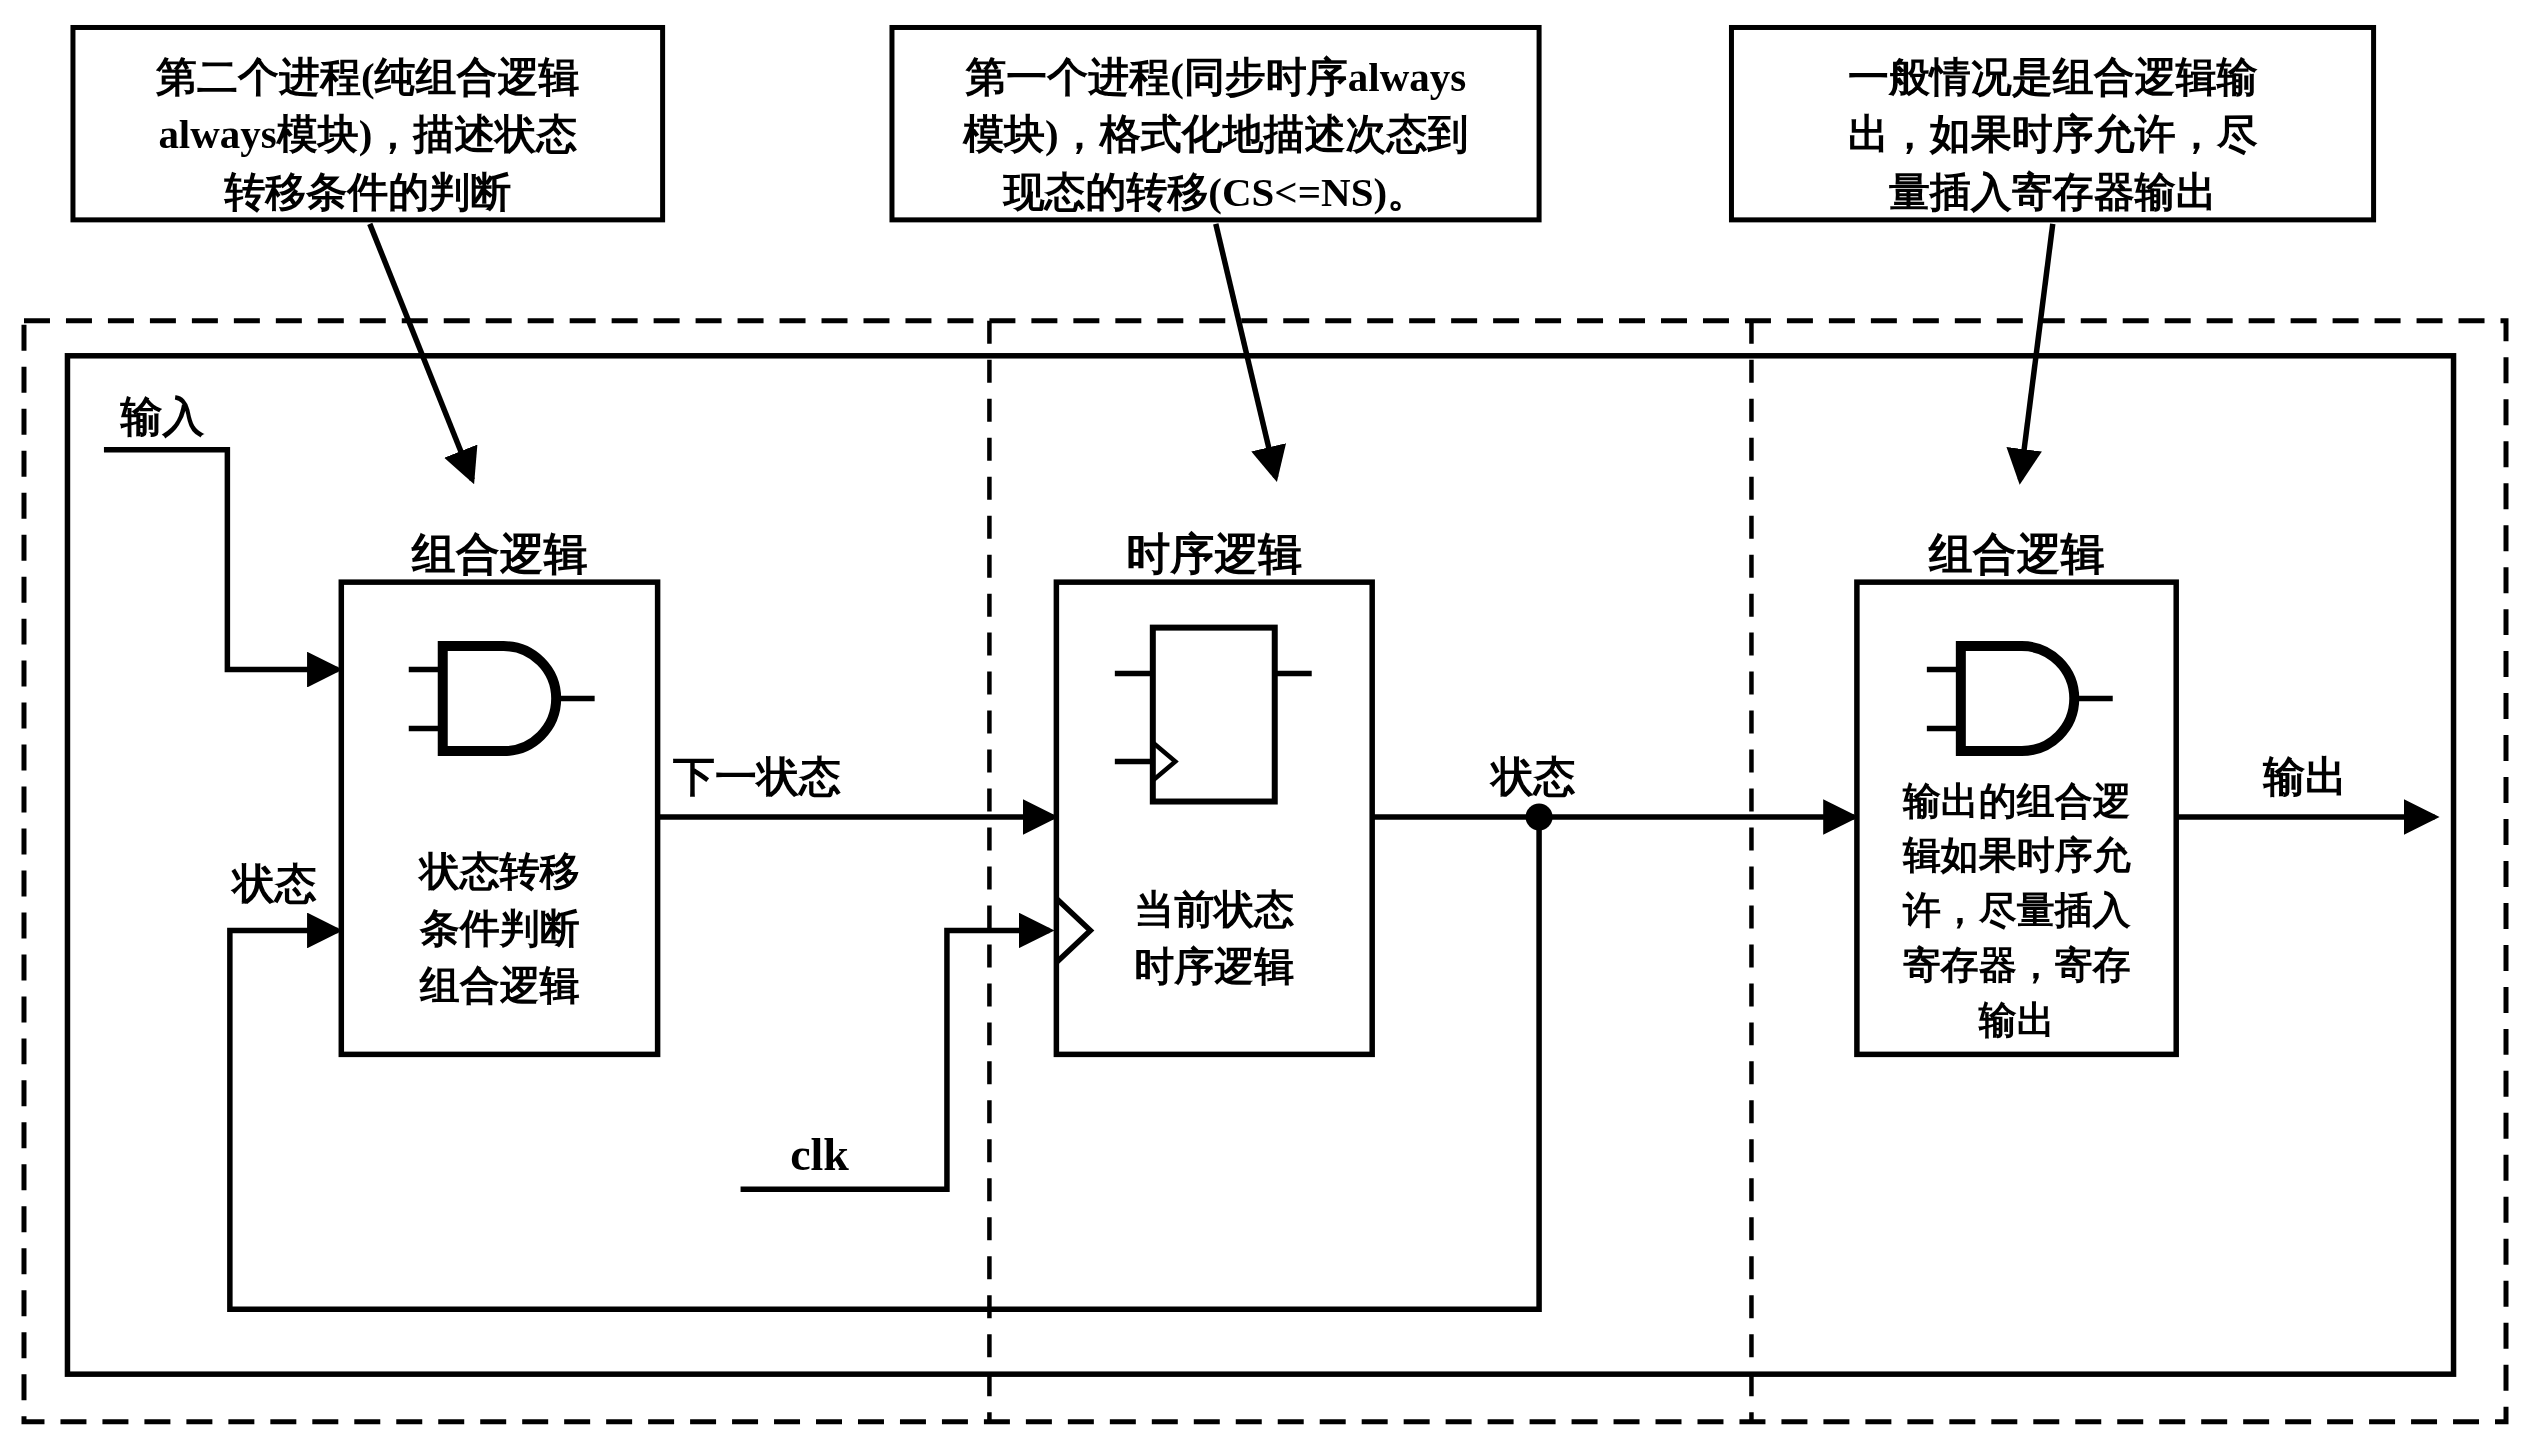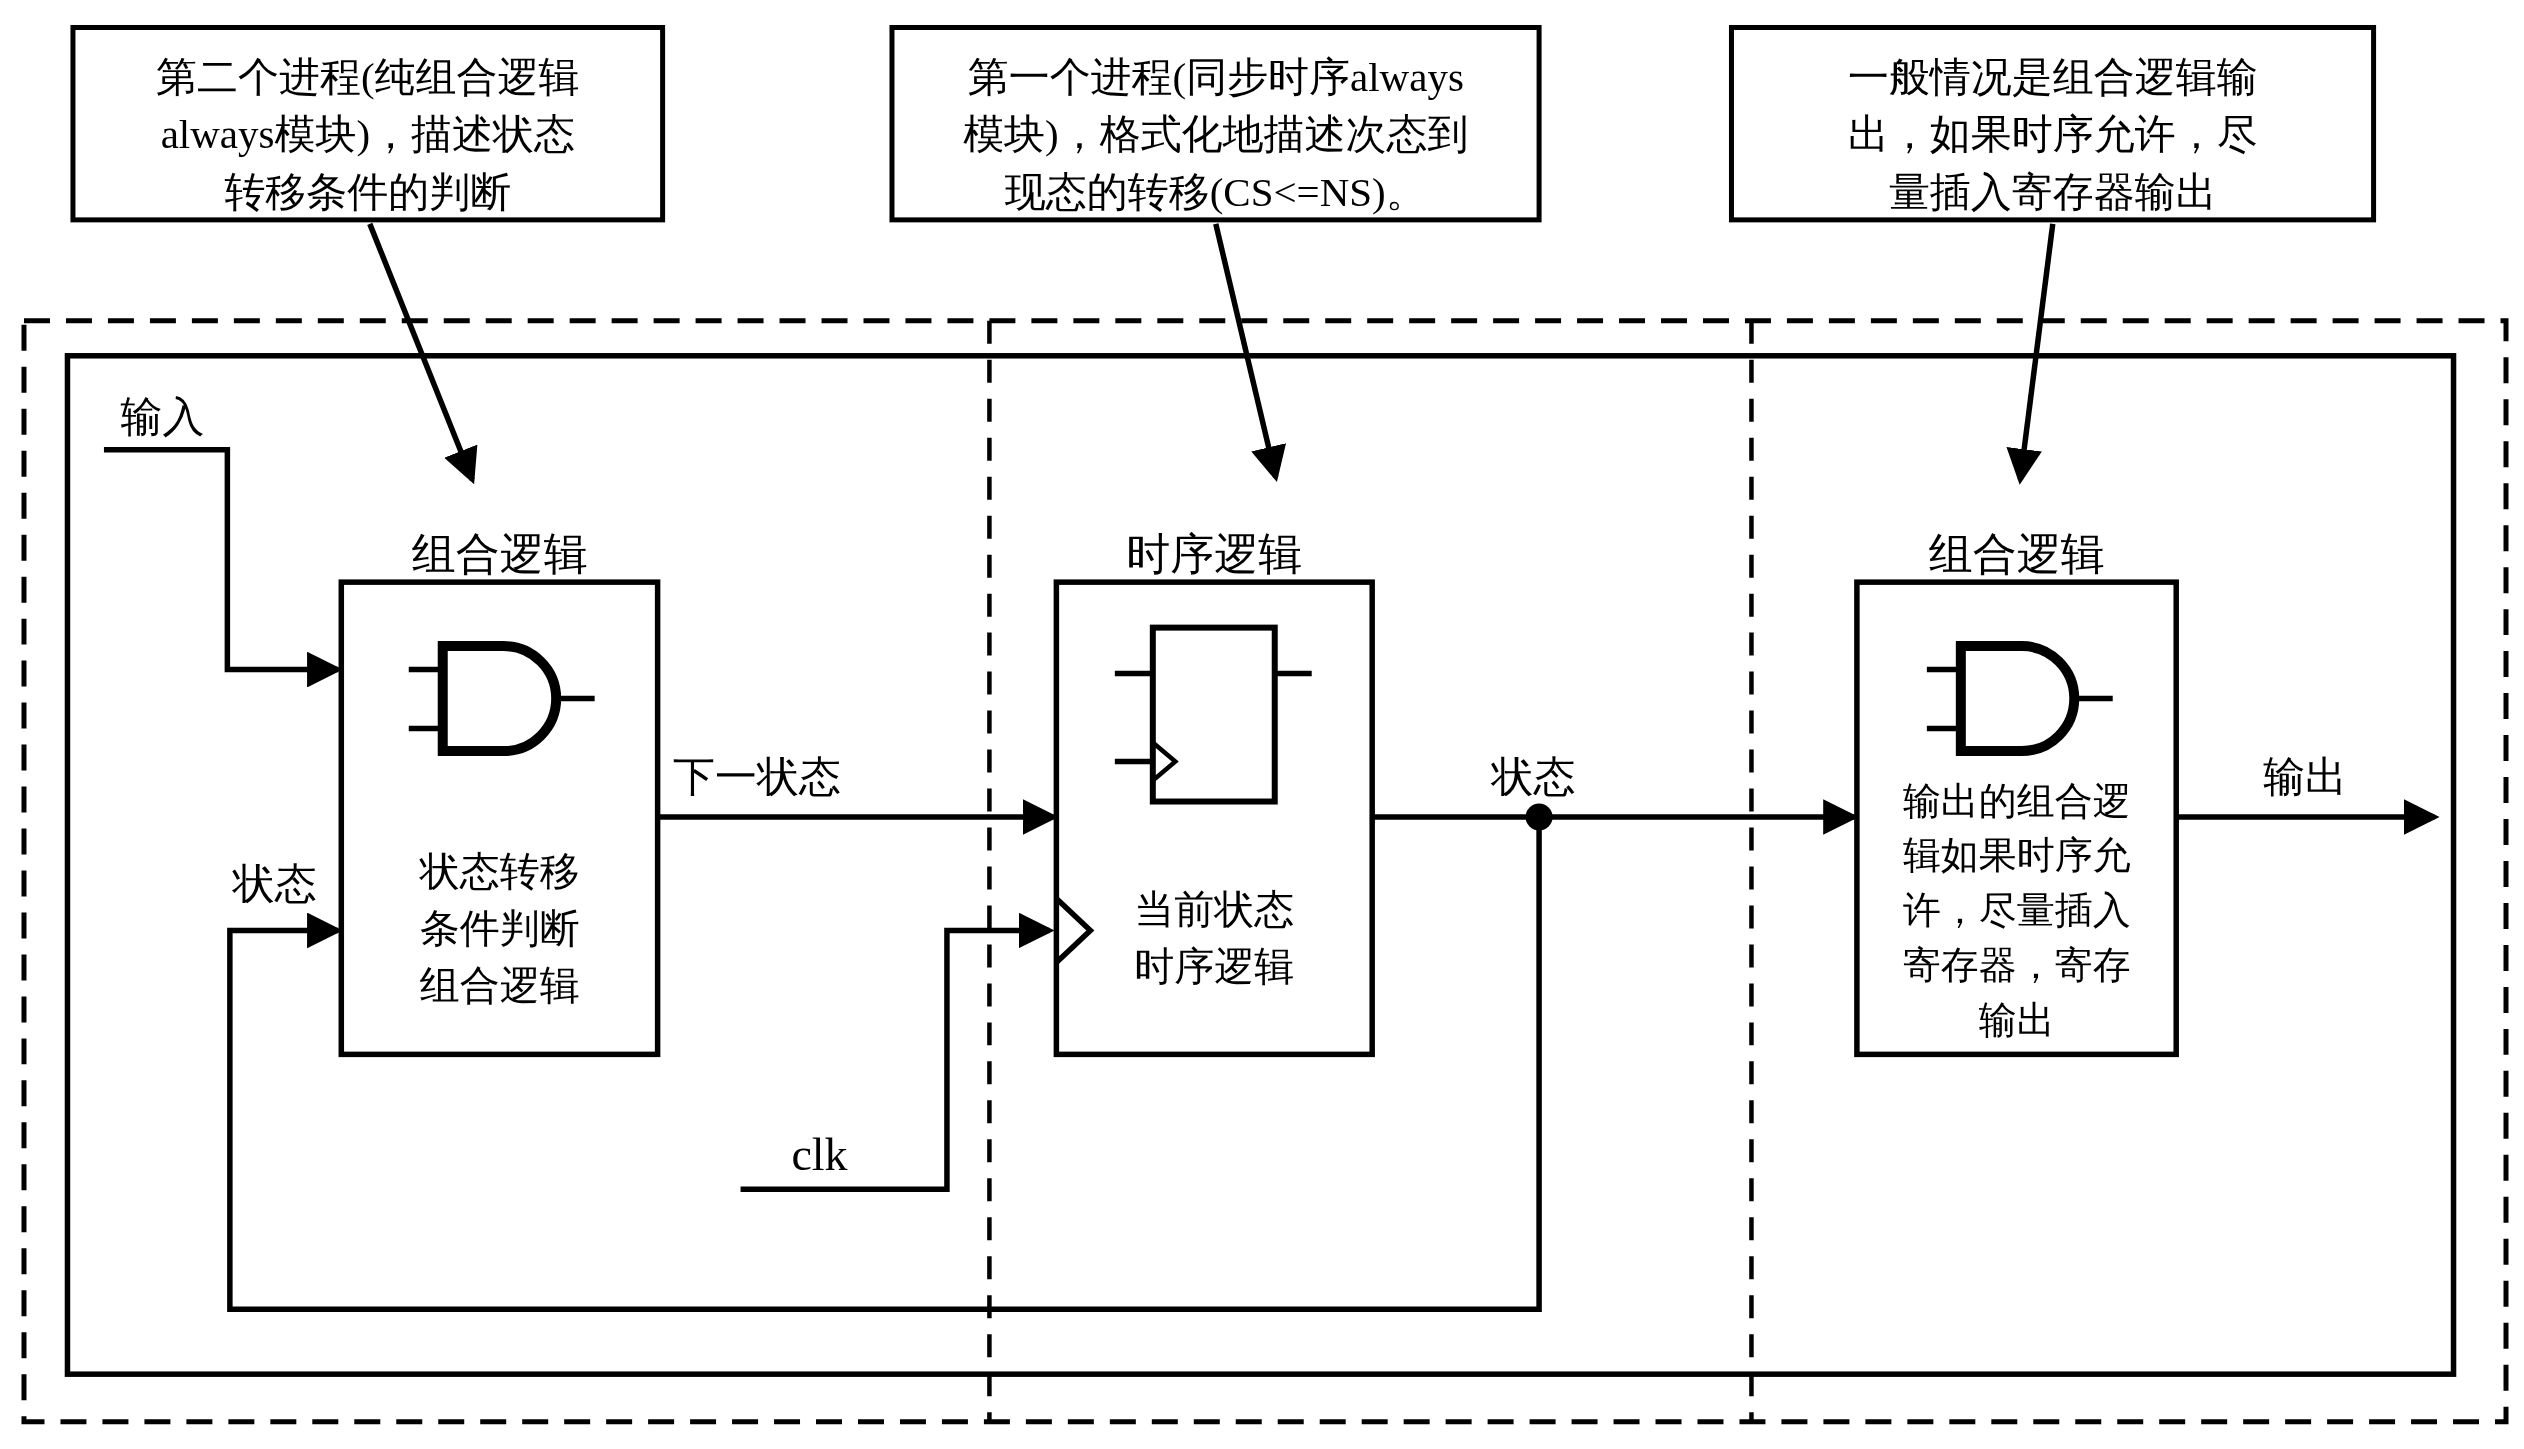--- a/index.html
+++ b/index.html
@@ -1,16 +1,16 @@
 <!DOCTYPE html>
 <html style="font-size:8px"><head>
 <meta charset="utf-8">
 <style>
   html, body { margin: 0; padding: 0; background: #ffffff; }
-  .diagram-wrap { width: 100%; }
+  .diagram-wrap { width: 100%; font-weight: bold; }
   svg { display: block; width: 100%; height: auto; background: #ffffff; }
   .stroke { stroke: #000000; fill: none; stroke-linecap: butt; }
   .thick { stroke-width: 11; }
   .box { stroke: #000000; stroke-width: 10; fill: #ffffff; }
   .blk { stroke: #000000; stroke-width: 11; fill: #ffffff; }
   .gate { stroke: #000000; stroke-width: 20; fill: #ffffff; }
   .dff { stroke: #000000; stroke-width: 12; fill: #ffffff; }
   .wire { stroke: #000000; stroke-width: 11; fill: none; }
   .leader { stroke: #000000; stroke-width: 11; fill: none; }
   .dashed-outer { stroke: #000000; stroke-width: 10; fill: none; stroke-dasharray: 52 32; }

